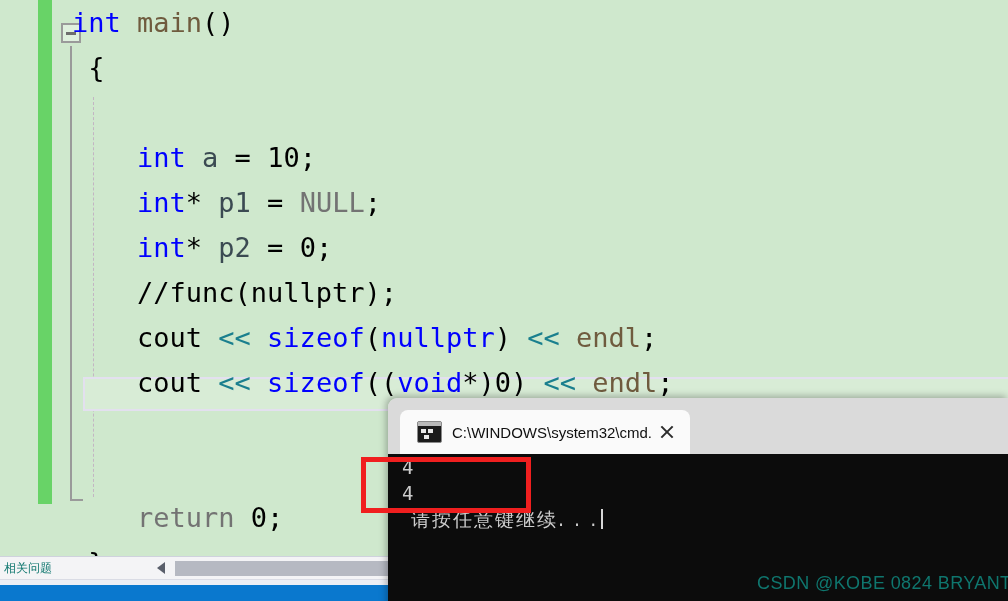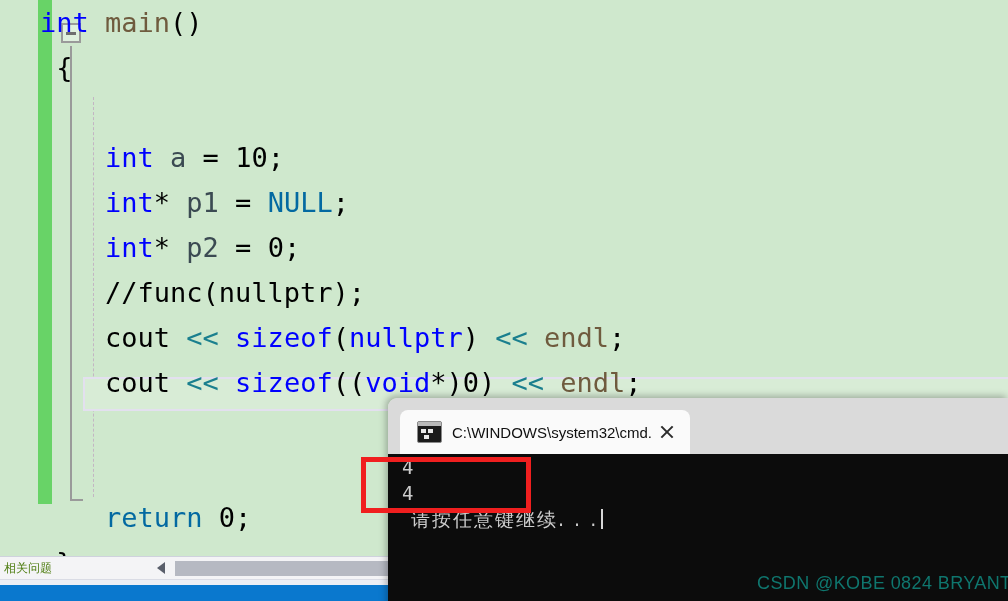--- a/index.html
+++ b/index.html
@@ -79,40 +79,40 @@
     position: absolute;
     left: 0; top: 0;
     width: 1008px;
     font-family: "DejaVu Sans Mono", monospace;
     font-size: 27px;
     line-height: 45px;
     white-space: pre;
   }
   .code-line {
     height: 45px;
-    padding-left: 40px;
+    padding-left: 72px;
     color: #000;
     position: relative;
   }
   
   .code-line.current {
     box-sizing: border-box;
   }
   .cur-hl {
     position: absolute;
     left: 83px; top: 377px;
     width: 940px; height: 34px;
     border: 2px solid #e3e0ef;
     background: #d8ecd6;
     box-sizing: border-box;
   }
 
   .k-type     { color: #0000ff; }  
   .k-func     { color: #6f5b3e; }  
-  .k-macro    { color: #0369a1; }  
+  .k-macro    { color: #737373; }  
   .k-comment  { color: #000000; }  
   .k-op       { color: #1a7f8e; }  
   .k-var      { color: #3b4a52; }  
   .k-plain    { color: #000000; }
 
   
   .bottom-area {
     position: absolute;
     left: 0; top: 556px;
     width: 1008px; height: 45px;
@@ -121,21 +121,21 @@
     position: absolute;
     left: 0; top: 0;
     width: 1008px; height: 23px;
     background: #f4f4f6;
     border-top: 1px solid #cfd2dd;
     display: flex;
     align-items: center;
   }
   .related-label {
     font-size: 12px;
-    color: #4d7c0f;
+    color: #0f766e;
     padding-left: 4px;
     font-family: "DejaVu Sans", sans-serif;
     white-space: nowrap;
   }
   .hscroll-arrow {
     position: absolute;
     left: 157px; top: 5px;
     width: 0; height: 0;
     border-top: 6px solid transparent;
     border-bottom: 6px solid transparent;

